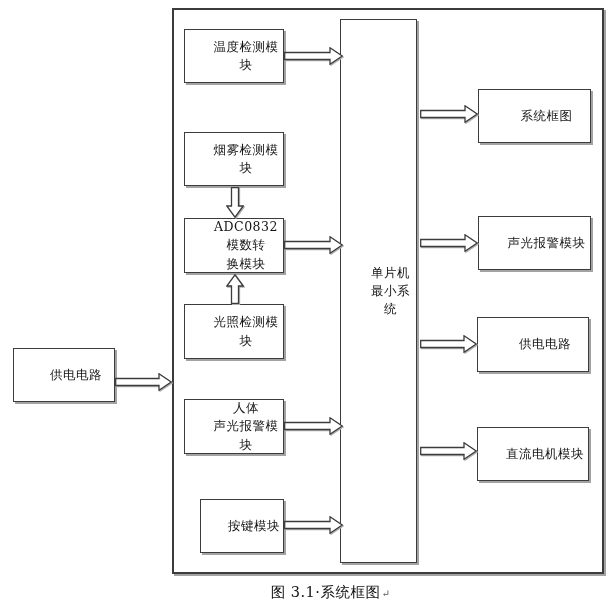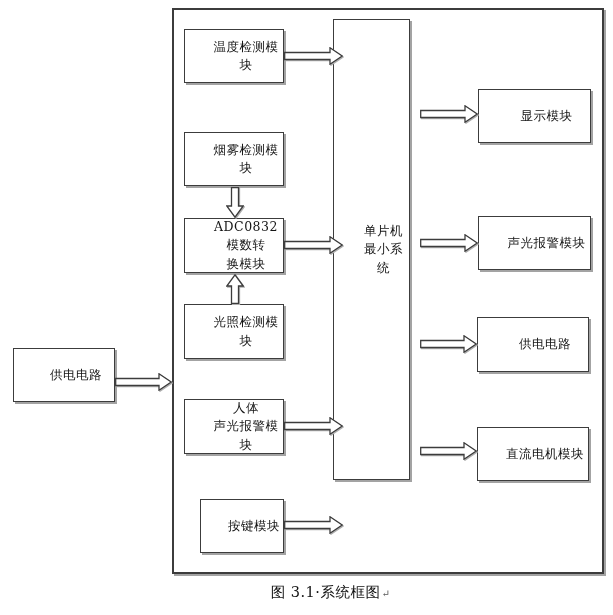--- a/index.html
+++ b/index.html
@@ -72,27 +72,27 @@
   <span class="label">光照检测模块</span>
 </div>
 <div class="box" style="left:184px;top:399px;width:100px;height:55px">
   <span class="label">人体
 声光报警模块</span>
 </div>
 <div class="box" style="left:200px;top:499px;width:84px;height:54px">
   <span class="label">按键模块</span>
 </div>
 
-<div class="box" style="left:333px;top:19px;width:77px;height:461px">
+<div class="box" style="left:340px;top:19px;width:77px;height:544px">
   <span class="label">单片机
 最小系统</span>
 </div>
 
 <div class="box" style="left:478px;top:89px;width:113px;height:54px">
-  <span class="label">显示模块</span>
+  <span class="label">系统框图</span>
 </div>
 <div class="box" style="left:478px;top:216px;width:113px;height:54px">
   <span class="label">声光报警模块</span>
 </div>
 <div class="box" style="left:477px;top:317px;width:112px;height:55px">
   <span class="label">供电电路</span>
 </div>
 <div class="box" style="left:477px;top:427px;width:112px;height:54px">
   <span class="label">直流电机模块</span>
 </div>

